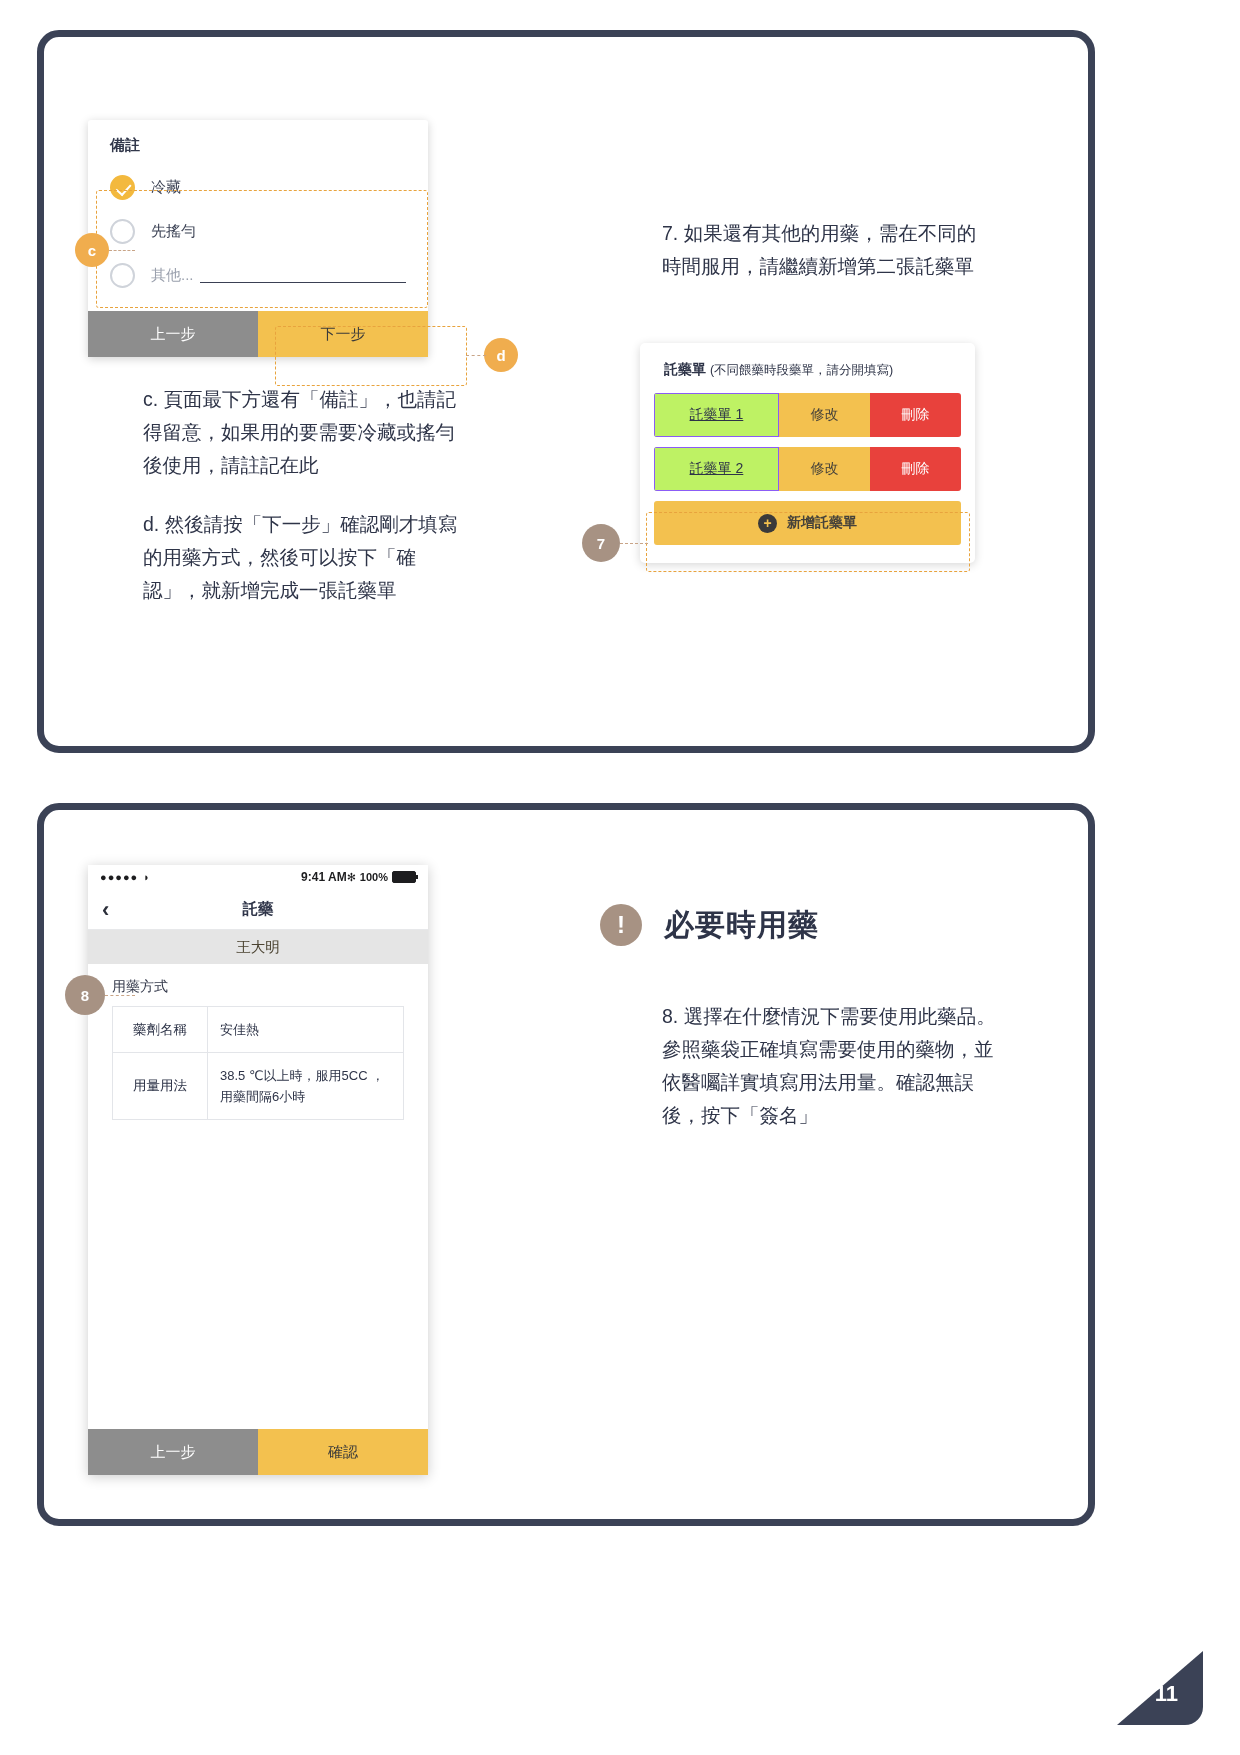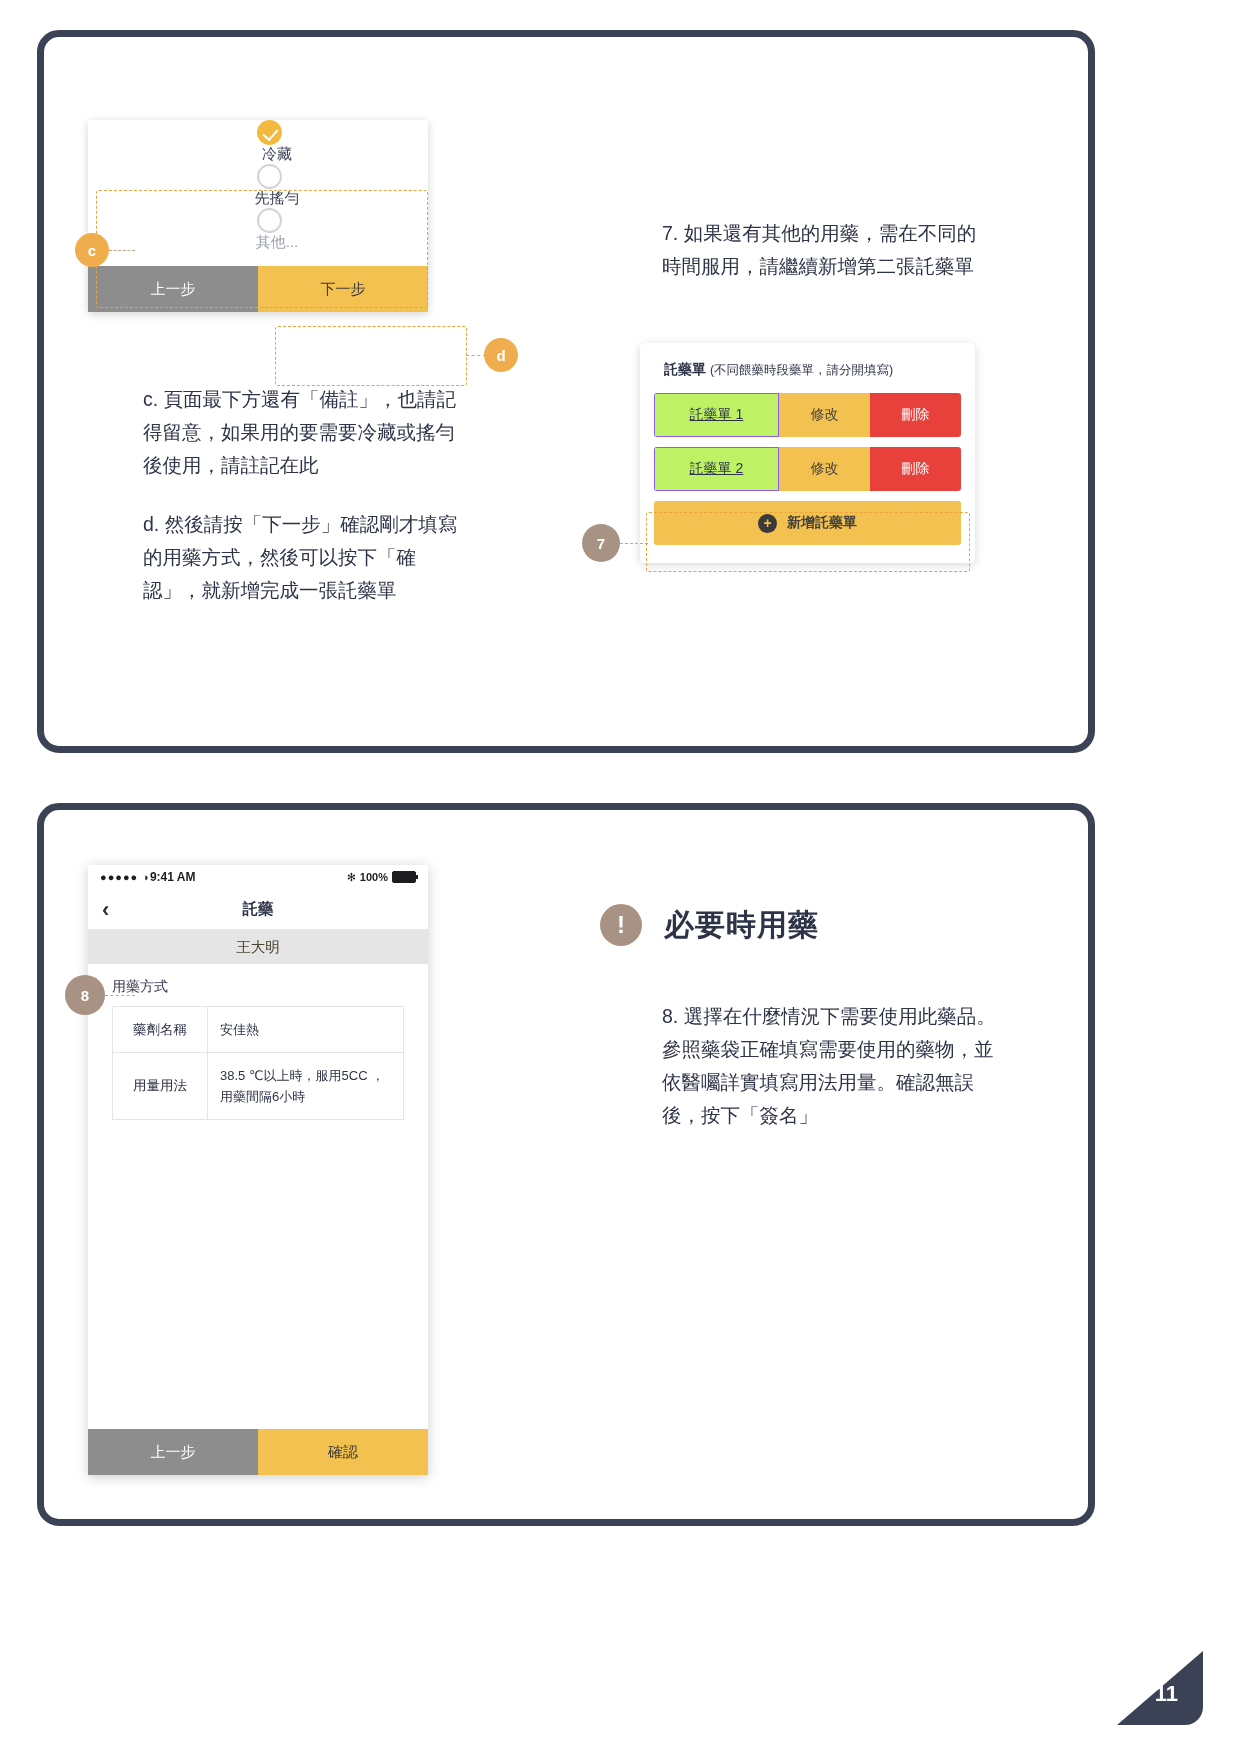--- a/index.html
+++ b/index.html
@@ -15,21 +15,21 @@
   .txt{font-size:19.5px;line-height:33px;color:#2e3448;}
   .dashed{border:1.6px dashed #e8a33d;border-radius:3px;}
   .badge{position:absolute;width:34px;height:34px;border-radius:50%;color:#fff;font-size:15px;font-weight:bold;display:flex;align-items:center;justify-content:center;}
   .badge.orange{background:#f0ad4e;}
   .badge.taupe{background:#a79283;}
   .leader{position:absolute;border-top:1.6px dashed #c8a487;height:0;}
 
   
   #note-card{position:absolute;left:88px;top:120px;width:340px;background:#ffffff;box-shadow:0 2px 10px rgba(0,0,0,.18);border-radius:3px;}
   #note-card .card-title{font-size:15px;font-weight:bold;padding:16px 0 10px 22px;color:#32384b;}
-  .opt-row{display:flex;align-items:center;height:44px;padding-left:22px;flex-direction:column;}
+  .opt-row{display:flex;align-items:center;height:44px;padding-left:22px;}
   .circle{width:25px;height:25px;border-radius:50%;border:2px solid #cfd3da;box-sizing:border-box;background:#fff;flex:none;}
   .circle.checked{background:#f3b93e;border-color:#f3b93e;position:relative;}
   .circle.checked:after{content:"";position:absolute;left:7px;top:4px;width:7px;height:12px;border:solid #ffffff;border-width:0 2.5px 2.5px 0;transform:rotate(42deg);}
   .opt-label{font-size:15px;margin-left:16px;color:#3a4053;}
   .opt-label.muted{color:#9aa0ad;}
   .underline{flex:1;border-bottom:1.6px solid #3a4053;margin:0 22px 4px 6px;height:18px;}
   .btnbar{display:flex;height:46px;margin-top:14px;}
   .btn-prev{flex:1;background:#8d8d8d;color:#fff;display:flex;align-items:center;justify-content:center;font-size:15px;}
   .btn-next{flex:1;background:#f3c14f;color:#3a3a3a;display:flex;align-items:center;justify-content:center;font-size:15px;}
 
@@ -50,21 +50,21 @@
   .order-row .del{flex:1;background:#e8413c;color:#fff;display:flex;align-items:center;justify-content:center;font-size:14px;}
   .add-row{height:44px;background:#f3c14f;border-radius:3px;display:flex;align-items:center;justify-content:center;font-size:14px;font-weight:bold;color:#46423a;gap:10px;}
   .plus-icon{width:19px;height:19px;border-radius:50%;background:#3a3a3a;color:#f3c14f;font-size:14px;line-height:19px;text-align:center;font-weight:bold;}
   #dash-7{position:absolute;left:646px;top:512px;width:322px;height:58px;}
 
   
   #phone{position:absolute;left:88px;top:865px;width:340px;height:610px;background:#fff;box-shadow:0 2px 12px rgba(0,0,0,.2);}
   .statusbar{display:flex;align-items:center;height:24px;font-size:12px;font-weight:bold;padding:0 12px;color:#1d1d1f;}
   .statusbar .dots{letter-spacing:1px;font-size:11px;}
   .statusbar .wifi{margin-left:5px;font-size:11px;}
-  .statusbar .time{flex:1;text-align:left;}
+  .statusbar .time{flex:1;text-align:right;}
   .statusbar .batt{display:flex;align-items:center;gap:4px;font-size:11px;}
   .battbox{width:22px;height:10px;border:1px solid #1d1d1f;border-radius:2px;position:relative;background:#1d1d1f;}
   .battbox:after{content:"";position:absolute;right:-3px;top:3px;width:2px;height:4px;background:#1d1d1f;}
   .navbar{position:relative;height:40px;border-bottom:1px solid #e7e8ea;display:flex;align-items:center;justify-content:center;}
   .navbar .back{position:absolute;left:14px;top:8px;font-size:22px;font-weight:bold;color:#2b2f3a;}
   .navbar .title{font-size:15.5px;font-weight:bold;}
   .namebar{height:34px;background:#e5e5e5;display:flex;align-items:center;justify-content:center;font-size:14.5px;color:#4a4230;}
   .sec-label{font-size:14px;padding:14px 0 10px 24px;color:#33384a;}
   .tabs{display:flex;margin:0 24px;border:1px solid #e3e5e9;border-radius:2px;overflow:hidden;}
   .tabs div{flex:1;height:46px;display:flex;align-items:center;justify-content:center;font-size:14.5px;border-right:1px solid #e3e5e9;}
@@ -87,20 +87,21 @@
   #pagenum{position:absolute;right:62px;bottom:48px;color:#fff;font-size:22px;font-weight:bold;}
 </style>
 </head>
 <body>
 
 <div class="page">
 
   <div class="slide" id="slide-top"></div>
 
   <div id="note-card">
+    <div class="card-title">備註</div>
 
     <div class="opt-row">
       <div class="circle checked"></div>
       <div class="opt-label">冷藏</div>
     </div>
 
     <div class="opt-row">
       <div class="circle"></div>
       <div class="opt-label">先搖勻</div>
     </div>

